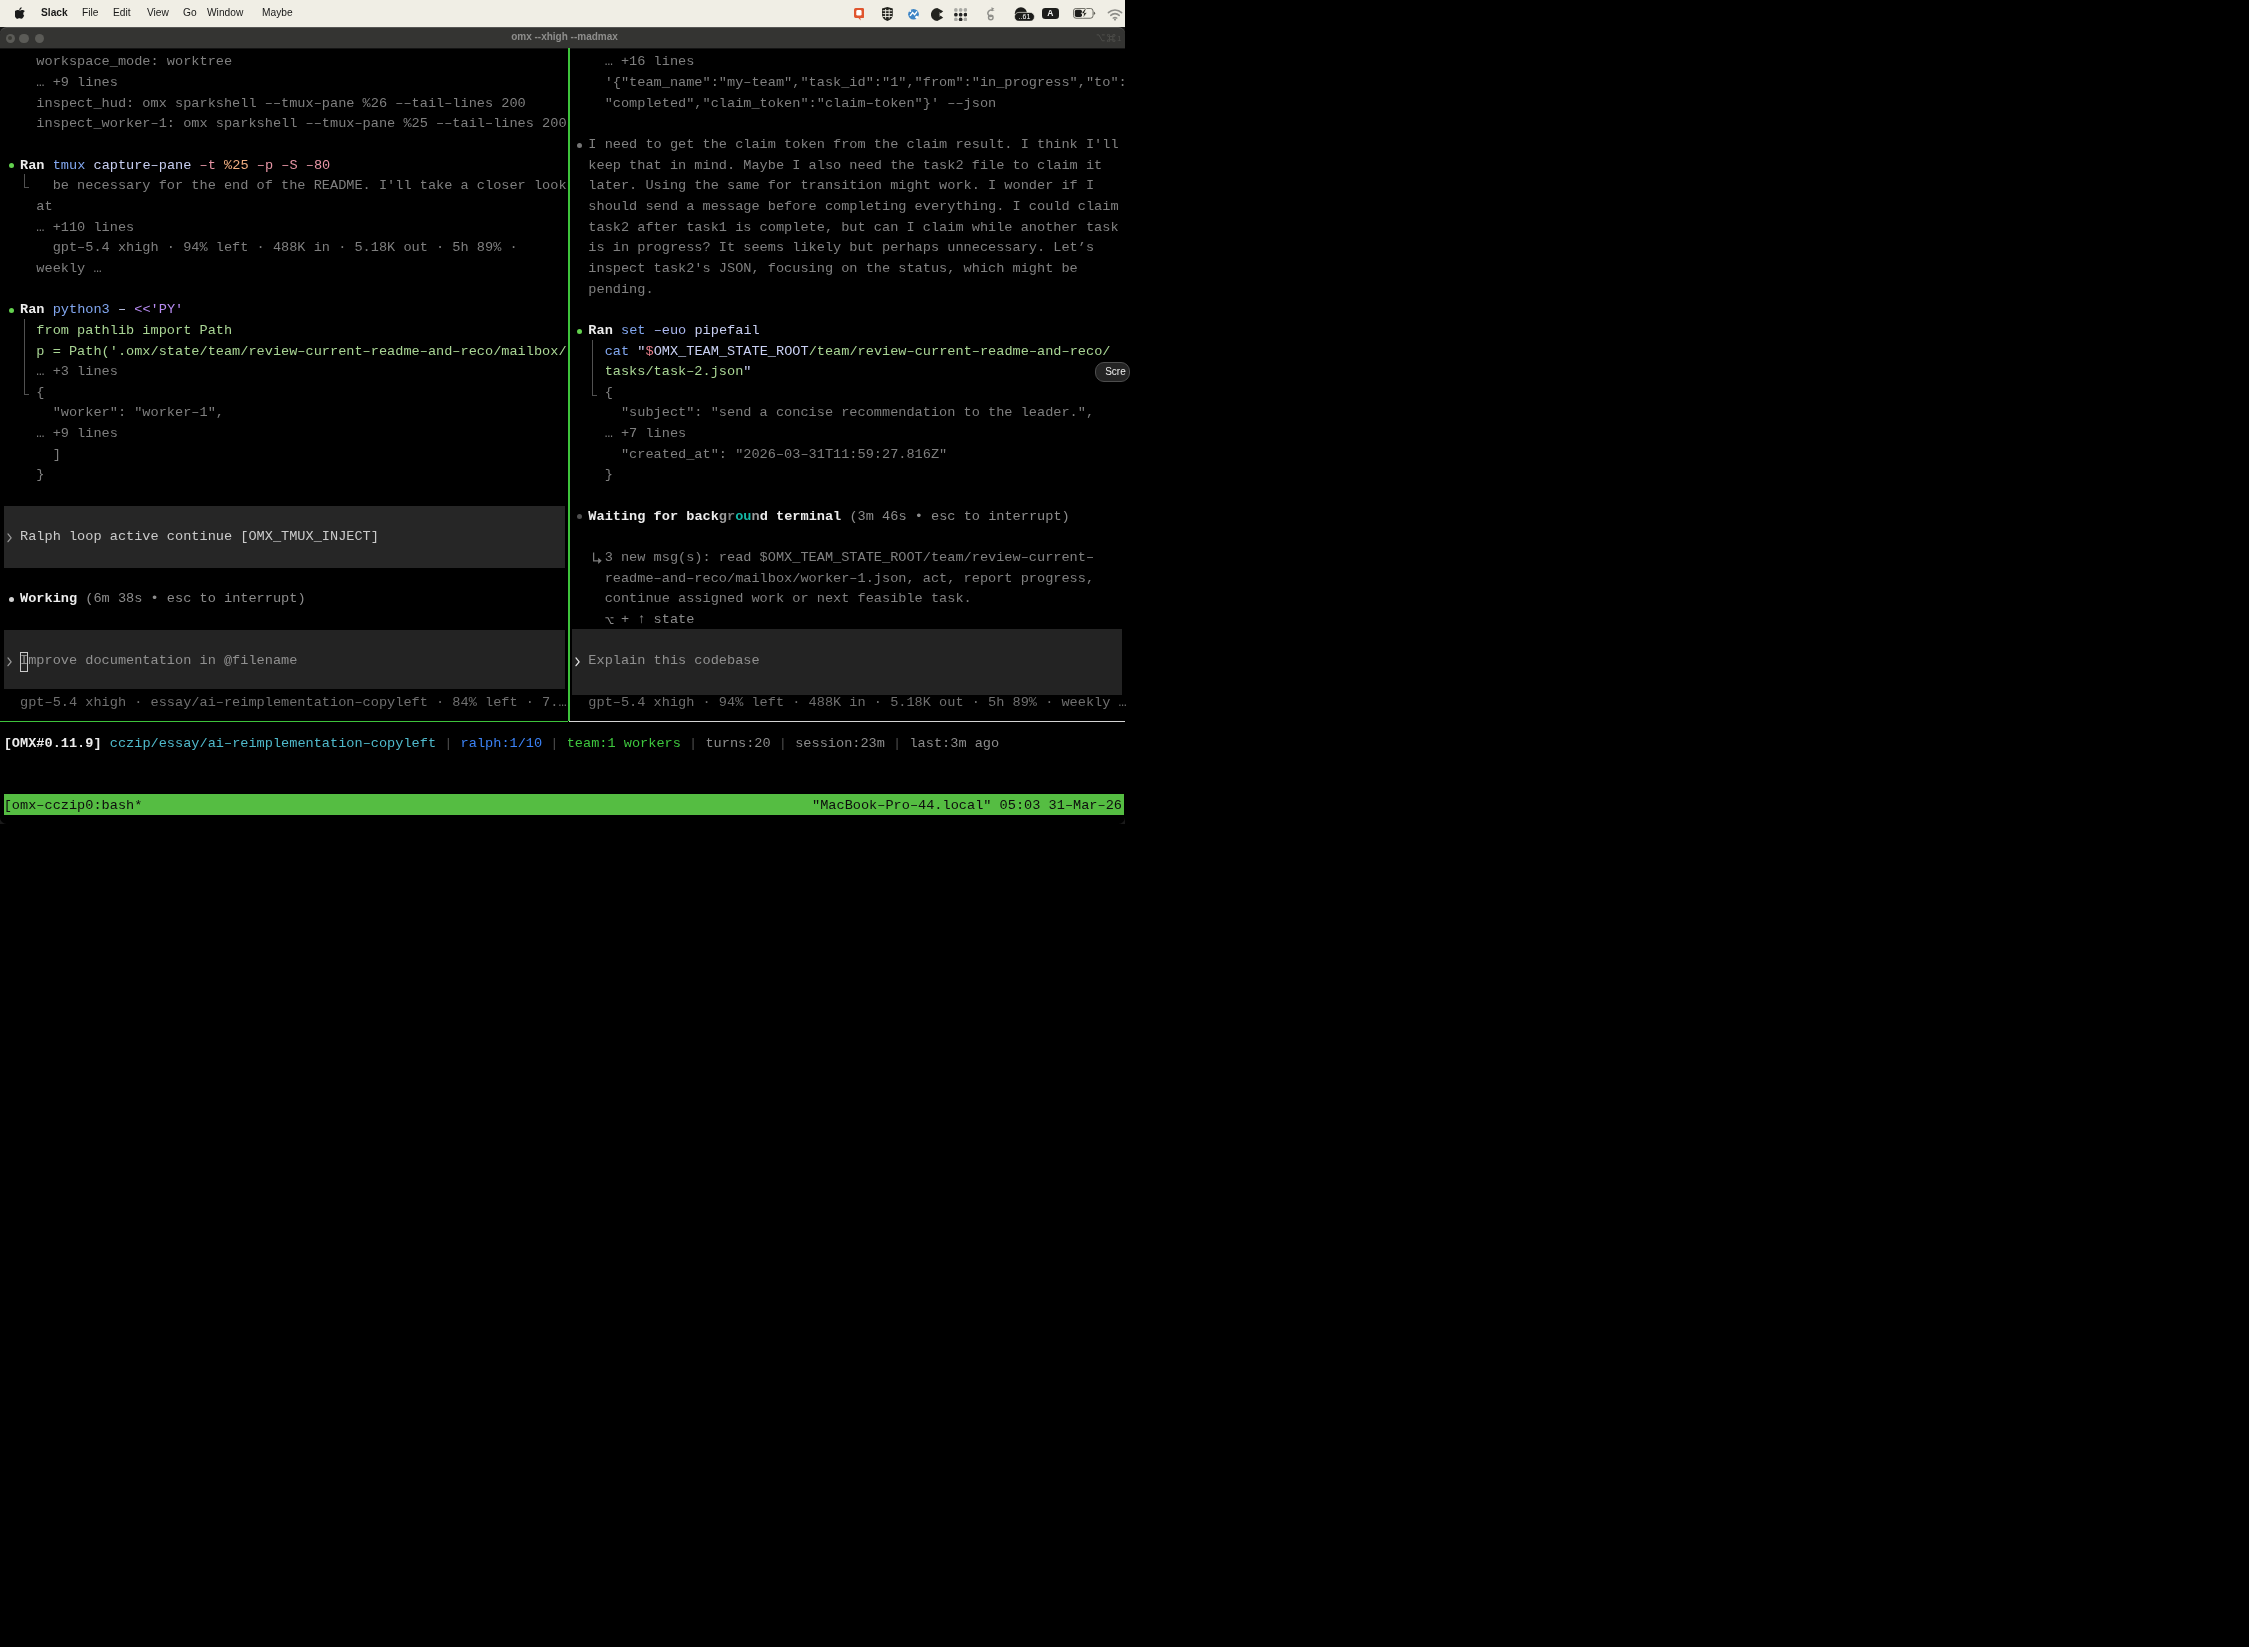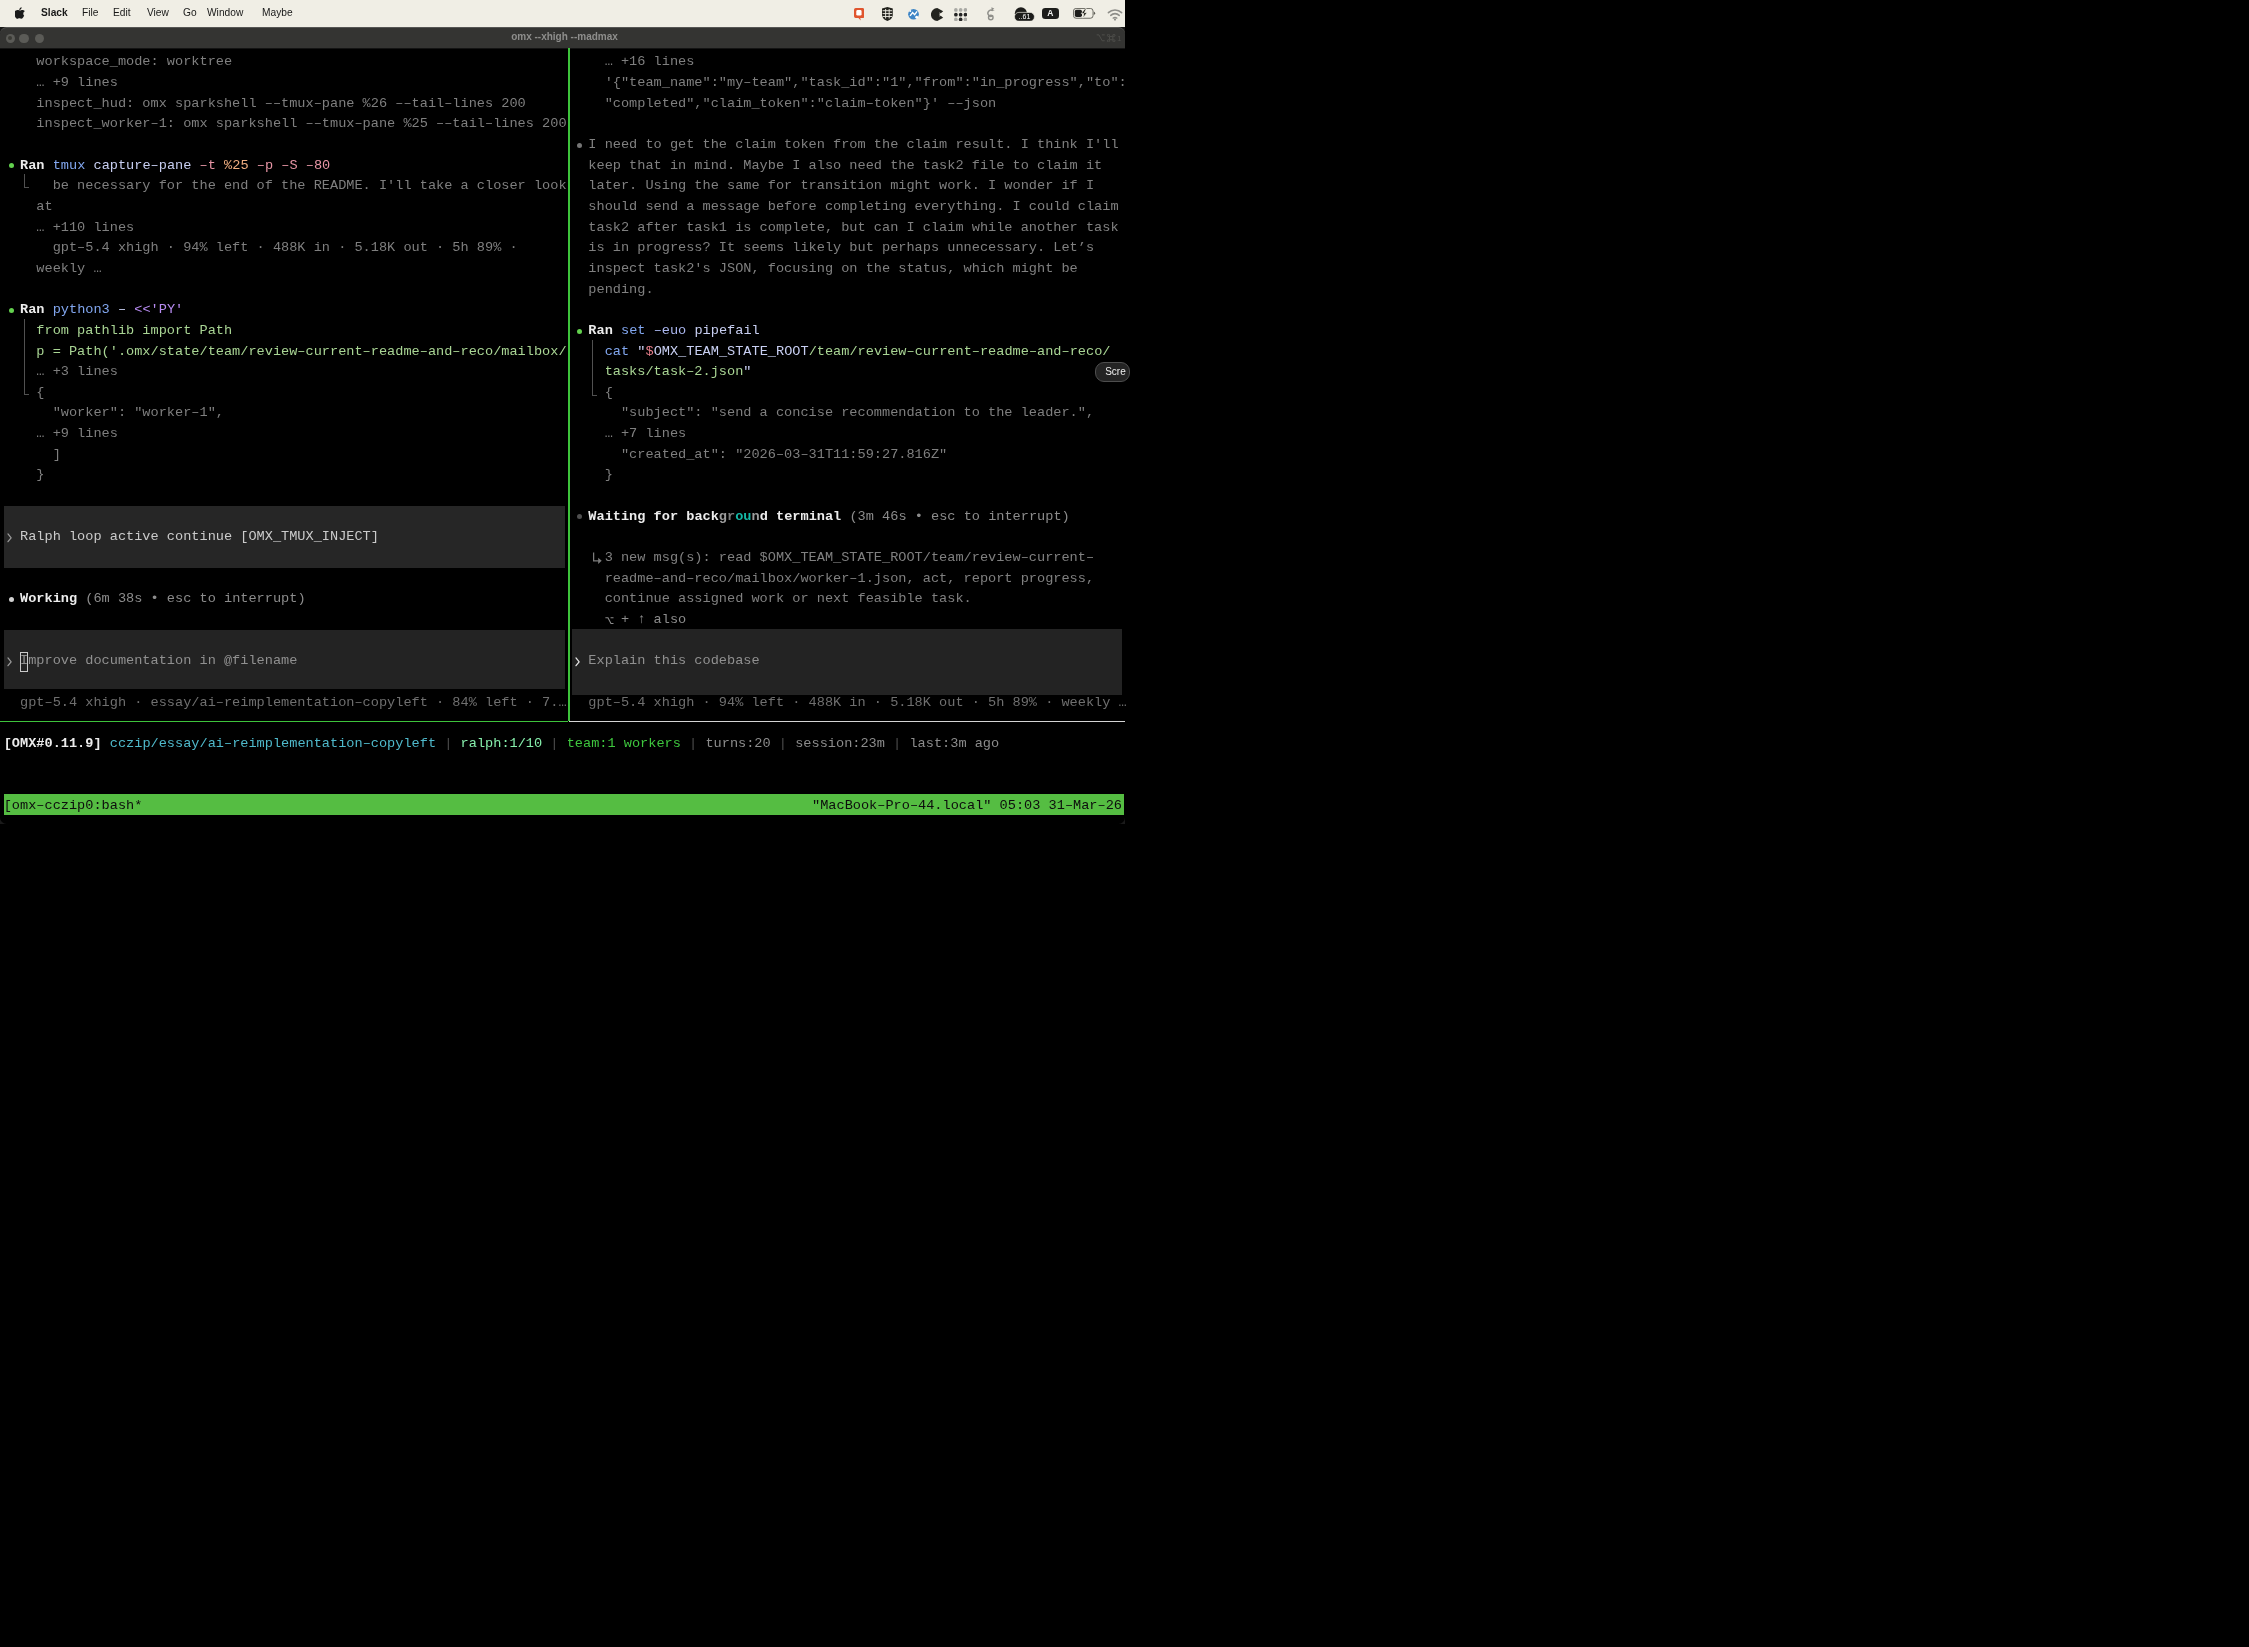--- a/index.html
+++ b/index.html
@@ -4,21 +4,21 @@
 html,body{width:1125px;height:824px;background:#000;overflow:hidden}
 .ab{position:absolute}
 .ln{position:absolute;font:13.6px "Liberation Mono",monospace;line-height:20.7px;height:20.7px;white-space:pre;color:#7f7f7f}
 .ln i{font-style:normal}
 i.g{color:#7f7f7f} i.g2{color:#8c8c8c} i.dim{color:#6f6f6f} i.sep{color:#4e4e4e}
 i.w{color:#ececec;font-weight:bold}
 i.it{color:#808080;}
 i.blue{color:#82a7f0} i.lav{color:#c8cff2} i.lav2{color:#aab6ee}
 i.pink{color:#e795a5} i.peach{color:#f0ae80} i.violet{color:#b88cf2}
 i.grn{color:#a9d594} i.red{color:#e87f8c} i.cyan{color:#4fb9cb}
-i.lime{color:#86efac} i.grn2{color:#3ec63e}
+i.lime{color:#3b82f6} i.grn2{color:#3ec63e}
 i.ral{color:#cbcbcb} i.ph{color:#909090}
 i.shm{color:#9d9d9d;font-weight:bold} i.shm2{color:#7d7d7d;font-weight:bold} i.shm3{color:#14b8a6;font-weight:bold}
 .bu{position:absolute;width:5.1px;height:5.1px;border-radius:50%}
 </style></head><body>
 <div class="ab" style="left:0;top:0;width:1125px;height:824px;background:#1a1a1a">
 <div class="ab" style="left:0;top:27px;width:1125px;height:797px;background:#000;border-radius:6.6px"></div>
 <div class="ab" style="left:0;top:27px;width:1125px;height:22px;background:#191918"></div>
     <div class="ab" style="left:0;top:27px;width:1125px;height:22px;background:#343432;border-radius:6.6px 6.6px 0 0;border-top:0.7px solid #565654;border-bottom:0.7px solid #141414;box-sizing:border-box"></div>
     <div class="ab" style="left:5.8px;top:34px;width:9.2px;height:9.2px;border-radius:50%;background:#5b5b57"></div>
     <div class="ab" style="left:19.4px;top:34px;width:9.2px;height:9.2px;border-radius:50%;background:#5b5b57"></div>
@@ -82,21 +82,21 @@
     <div class="ln" style="left:572px;top:362px">    <i class="grn">tasks/task–2.json</i><i class="lav">"</i></div>
     <div class="ln" style="left:572px;top:383px"><i class="g">    {</i></div>
     <div class="ln" style="left:572px;top:403px"><i class="g">      "subject": "send a concise recommendation to the leader.",</i></div>
     <div class="ln" style="left:572px;top:424px"><i class="g">    … +7 lines</i></div>
     <div class="ln" style="left:572px;top:445px"><i class="g">      "created_at": "2026–03–31T11:59:27.816Z"</i></div>
     <div class="ln" style="left:572px;top:465px"><i class="g">    }</i></div>
     <div class="ln" style="left:572px;top:507px">  <i class="w">Waiting for back</i><i class="shm">g</i><i class="shm2">r</i><i class="shm3">ou</i><i class="shm">n</i><i class="w">d terminal</i> <i class="g2">(3m 46s • esc to interrupt)</i></div>
     <div class="ln" style="left:572px;top:548px"><i class="it">    3 new msg(s): read $OMX_TEAM_STATE_ROOT/team/review–current–</i></div>
     <div class="ln" style="left:572px;top:569px"><i class="it">    readme–and–reco/mailbox/worker–1.json, act, report progress,</i></div>
     <div class="ln" style="left:572px;top:589px"><i class="it">    continue assigned work or next feasible task.</i></div>
-    <div class="ln" style="left:572px;top:610px"><i class="g2">      + ↑ also</i></div>
+    <div class="ln" style="left:572px;top:610px"><i class="g2">      + ↑ state</i></div>
     <div class="ln" style="left:572px;top:651px"><i class="ph">  Explain this codebase</i></div>
     <div class="ln" style="left:572px;top:693px"><i class="dim">  gpt–5.4 xhigh · 94% left · 488K in · 5.18K out · 5h 89% · weekly …</i></div>
 <div class="bu" style="left:9px;top:163px;background:#63d14e"></div>
     <div class="bu" style="left:9px;top:308px;background:#63d14e"></div>
     <div class="bu" style="left:9px;top:597px;background:#d2d2d2"></div>
     <div class="bu" style="left:577px;top:143px;background:#757575"></div>
     <div class="bu" style="left:577px;top:329px;background:#63d14e"></div>
     <div class="bu" style="left:577px;top:514px;background:#4f4f4f"></div>
 <svg class="ab" style="left:6.6px;top:533px" width="5.2" height="9.6" viewBox="0 0 7 13">
       <path d="M1.3 1.2 L5.6 6.5 L1.3 11.8" stroke="#9a9a9a" stroke-width="1.7" fill="none" stroke-linecap="round" stroke-linejoin="round"></path>

